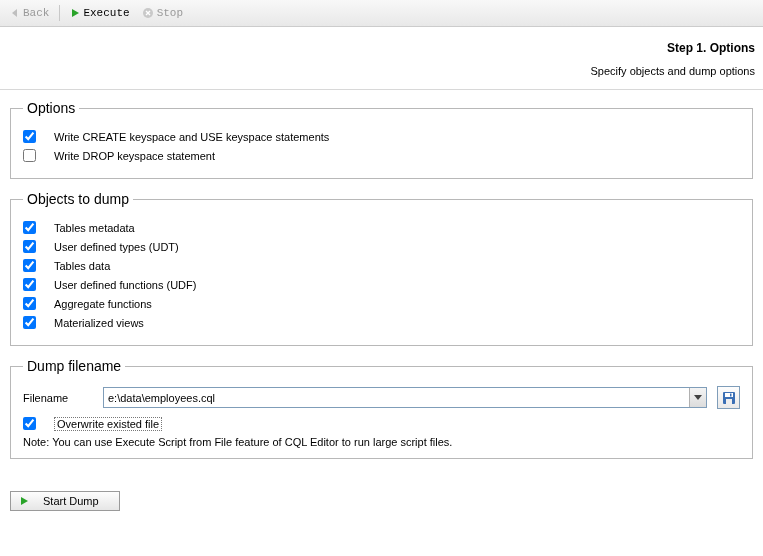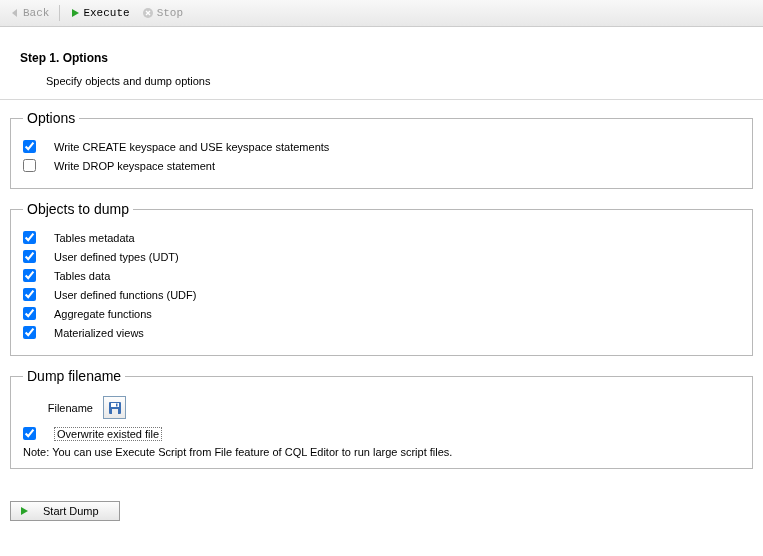--- a/index.html
+++ b/index.html
@@ -32,21 +32,22 @@
   .tb-btn.disabled { color: #999; }
   .tb-sep {
     width: 1px;
     height: 16px;
     background: #c8c8c8;
     margin: 0 2px;
   }
   .icon-svg { display: block; }
 
   .step-header {
-    padding: 24px 8px 6px 20px;
+    padding: 14px 8px 6px 20px;
+    text-align: right;
   }
   .step-title {
     font-weight: bold;
     font-size: 12px;
     margin-bottom: 10px;
   }
   .step-sub {
     padding-left: 26px;
     font-size: 11px;
     color: #000;
@@ -83,21 +84,21 @@
     height: 13px;
   }
   .chk-row label { cursor: pointer; }
 
   .filename-row {
     display: flex;
     align-items: center;
     gap: 10px;
     margin: 4px 0 8px 0;
   }
-  .filename-label { width: 70px; text-align: right; }
+  .filename-label { width: 70px; }
   .combo-wrap {
     flex: 1;
     position: relative;
     display: flex;
   }
   .combo-wrap input {
     flex: 1;
     font: inherit;
     padding: 2px 20px 2px 4px;
     border: 1px solid #7f9db9;
@@ -226,20 +227,28 @@
       <input type="checkbox" checked="" id="o6" style="">
       <label for="o6">Materialized views</label>
     </div>
   </fieldset>
 
   <fieldset class="group">
     <legend>Dump filename</legend>
 
     <div class="filename-row">
       <span class="filename-label">Filename</span>
+      <div class="combo-wrap">
+        <input type="text" value="e:\data\employees.cql" style="">
+        <div class="combo-drop">
+          <svg class="icon-svg" width="8" height="6">
+              <path d="M0 0 L8 0 L4 5 Z" fill="#404040"></path>
+            </svg>
+        </div>
+      </div>
       <div class="save-btn">
         <svg class="icon-svg" width="14" height="14">
           <rect x="1" y="1" width="12" height="12" fill="#3b6fb5" rx="1"></rect>
           <rect x="3" y="2" width="8" height="4" fill="#fff"></rect>
           <rect x="4" y="8" width="6" height="5" fill="#eee"></rect>
           <rect x="8" y="2.5" width="1.5" height="3" fill="#3b6fb5"></rect>
         </svg>
       </div>
     </div>
 

